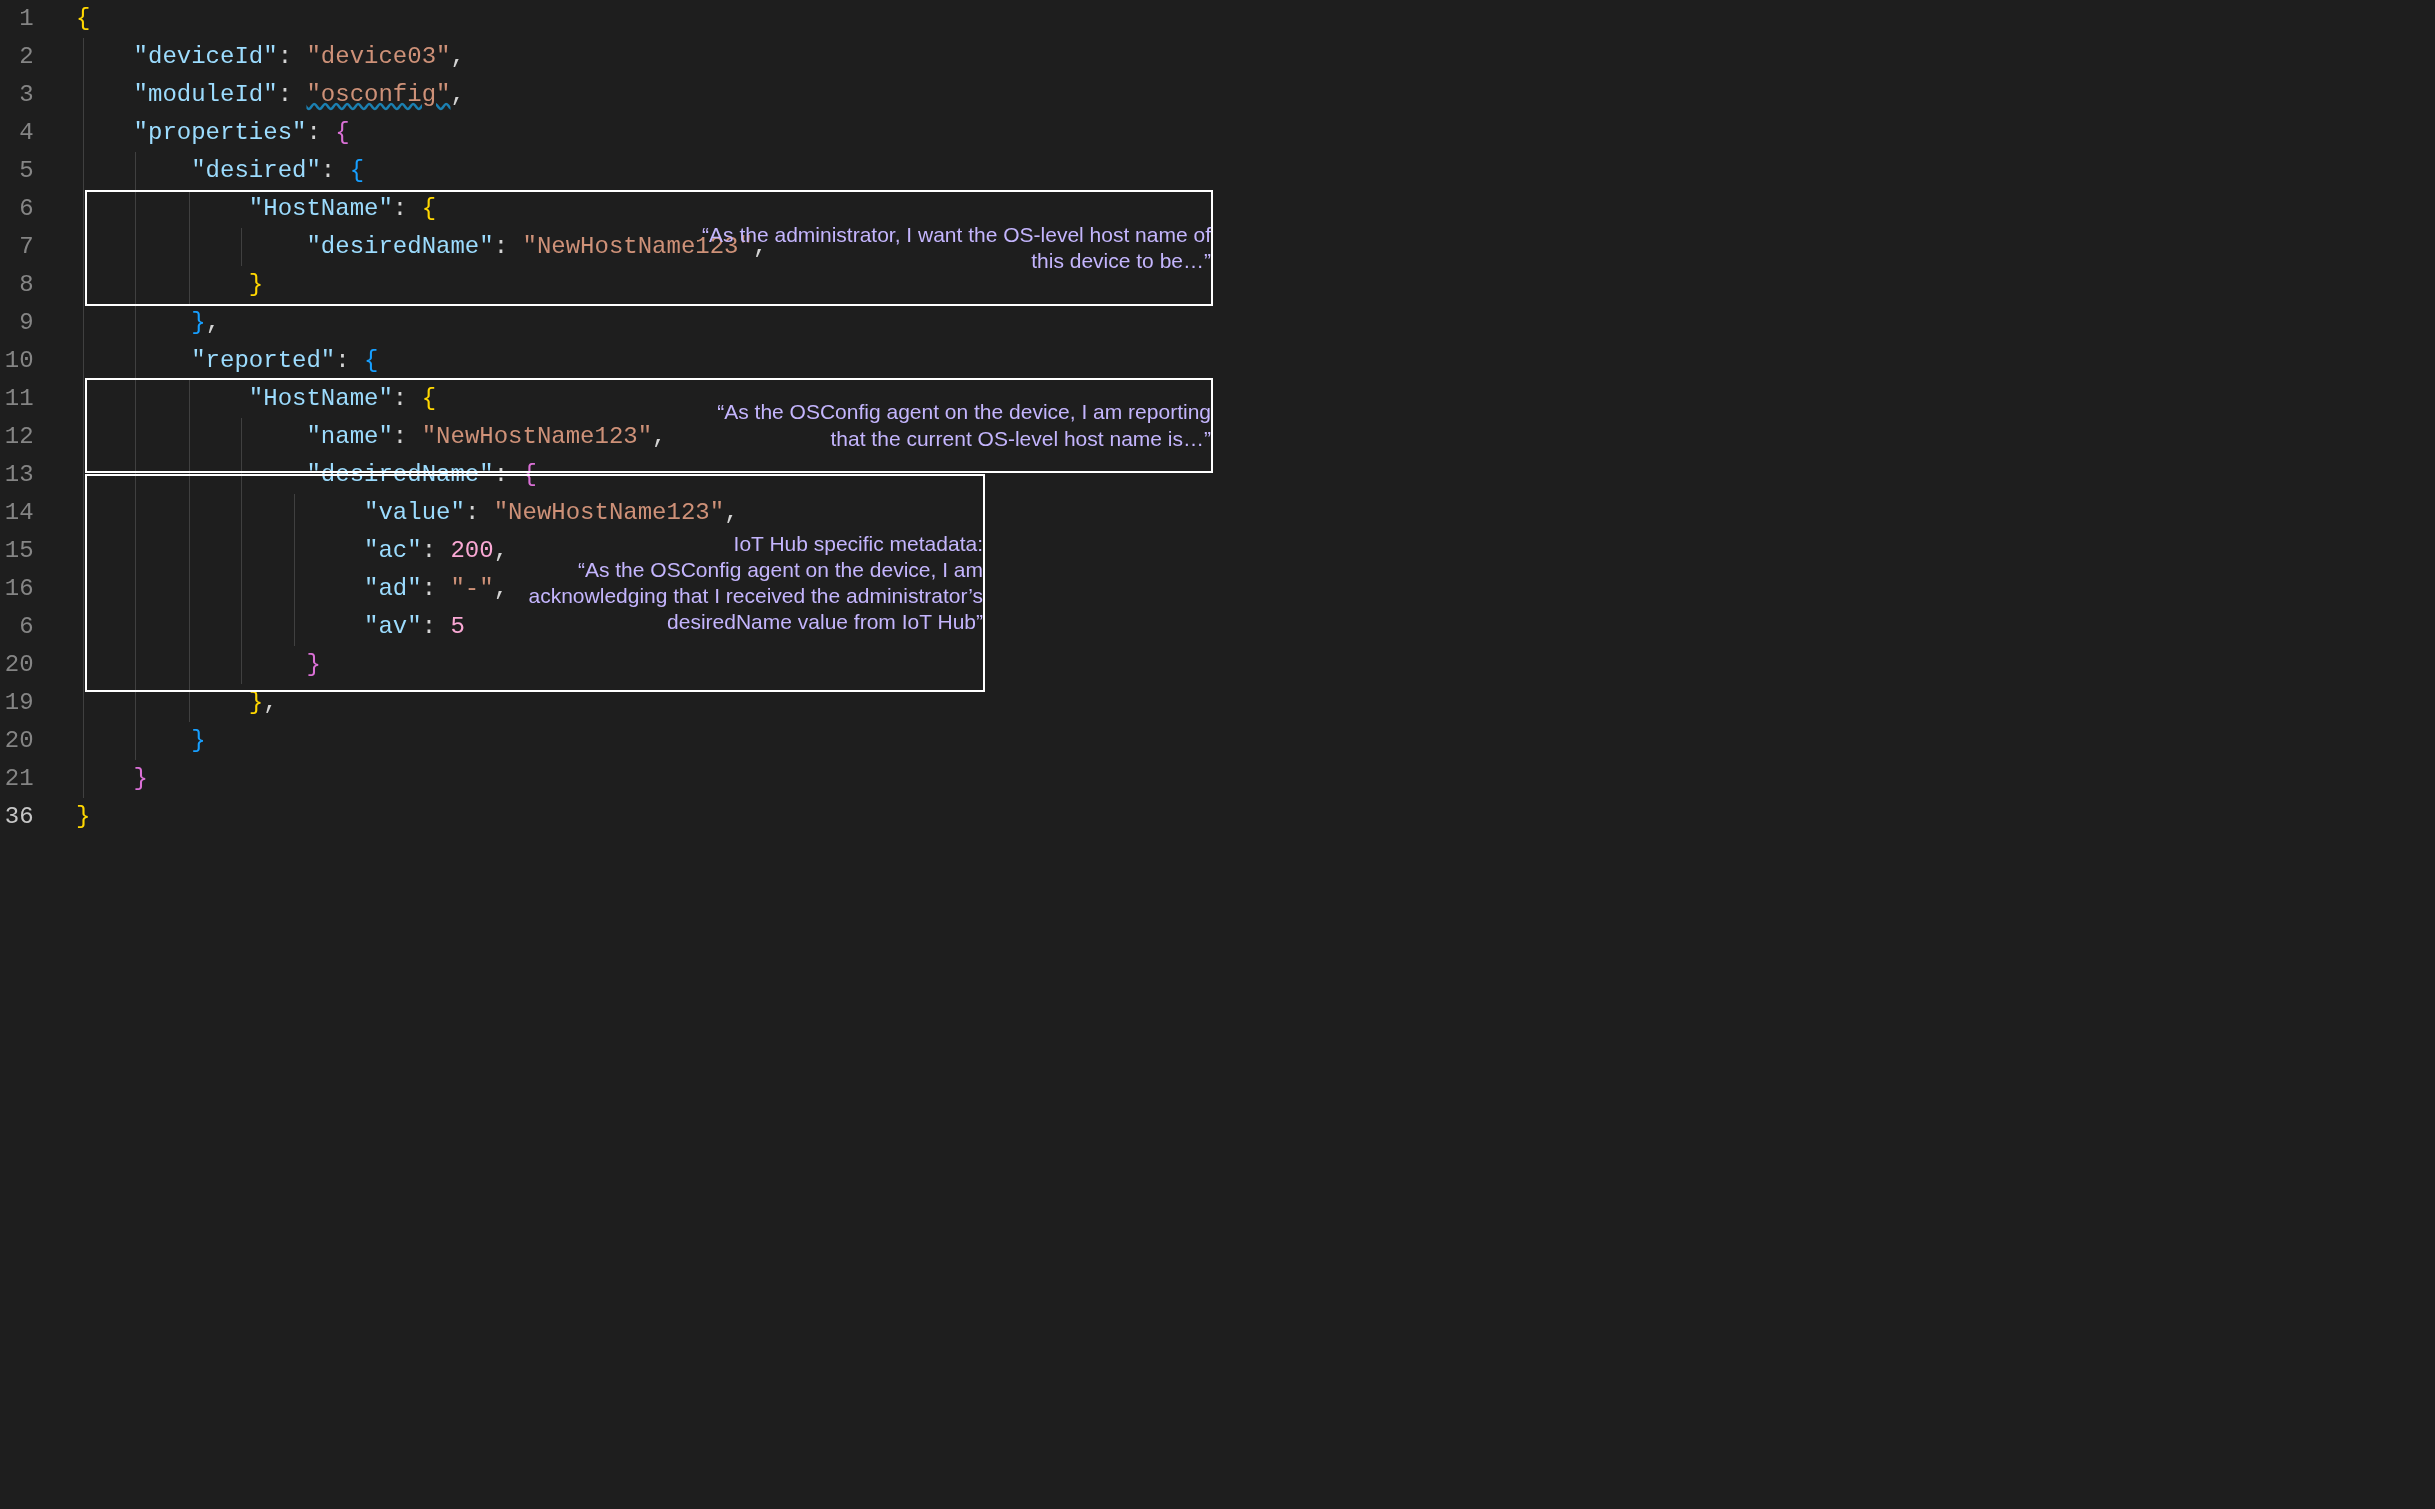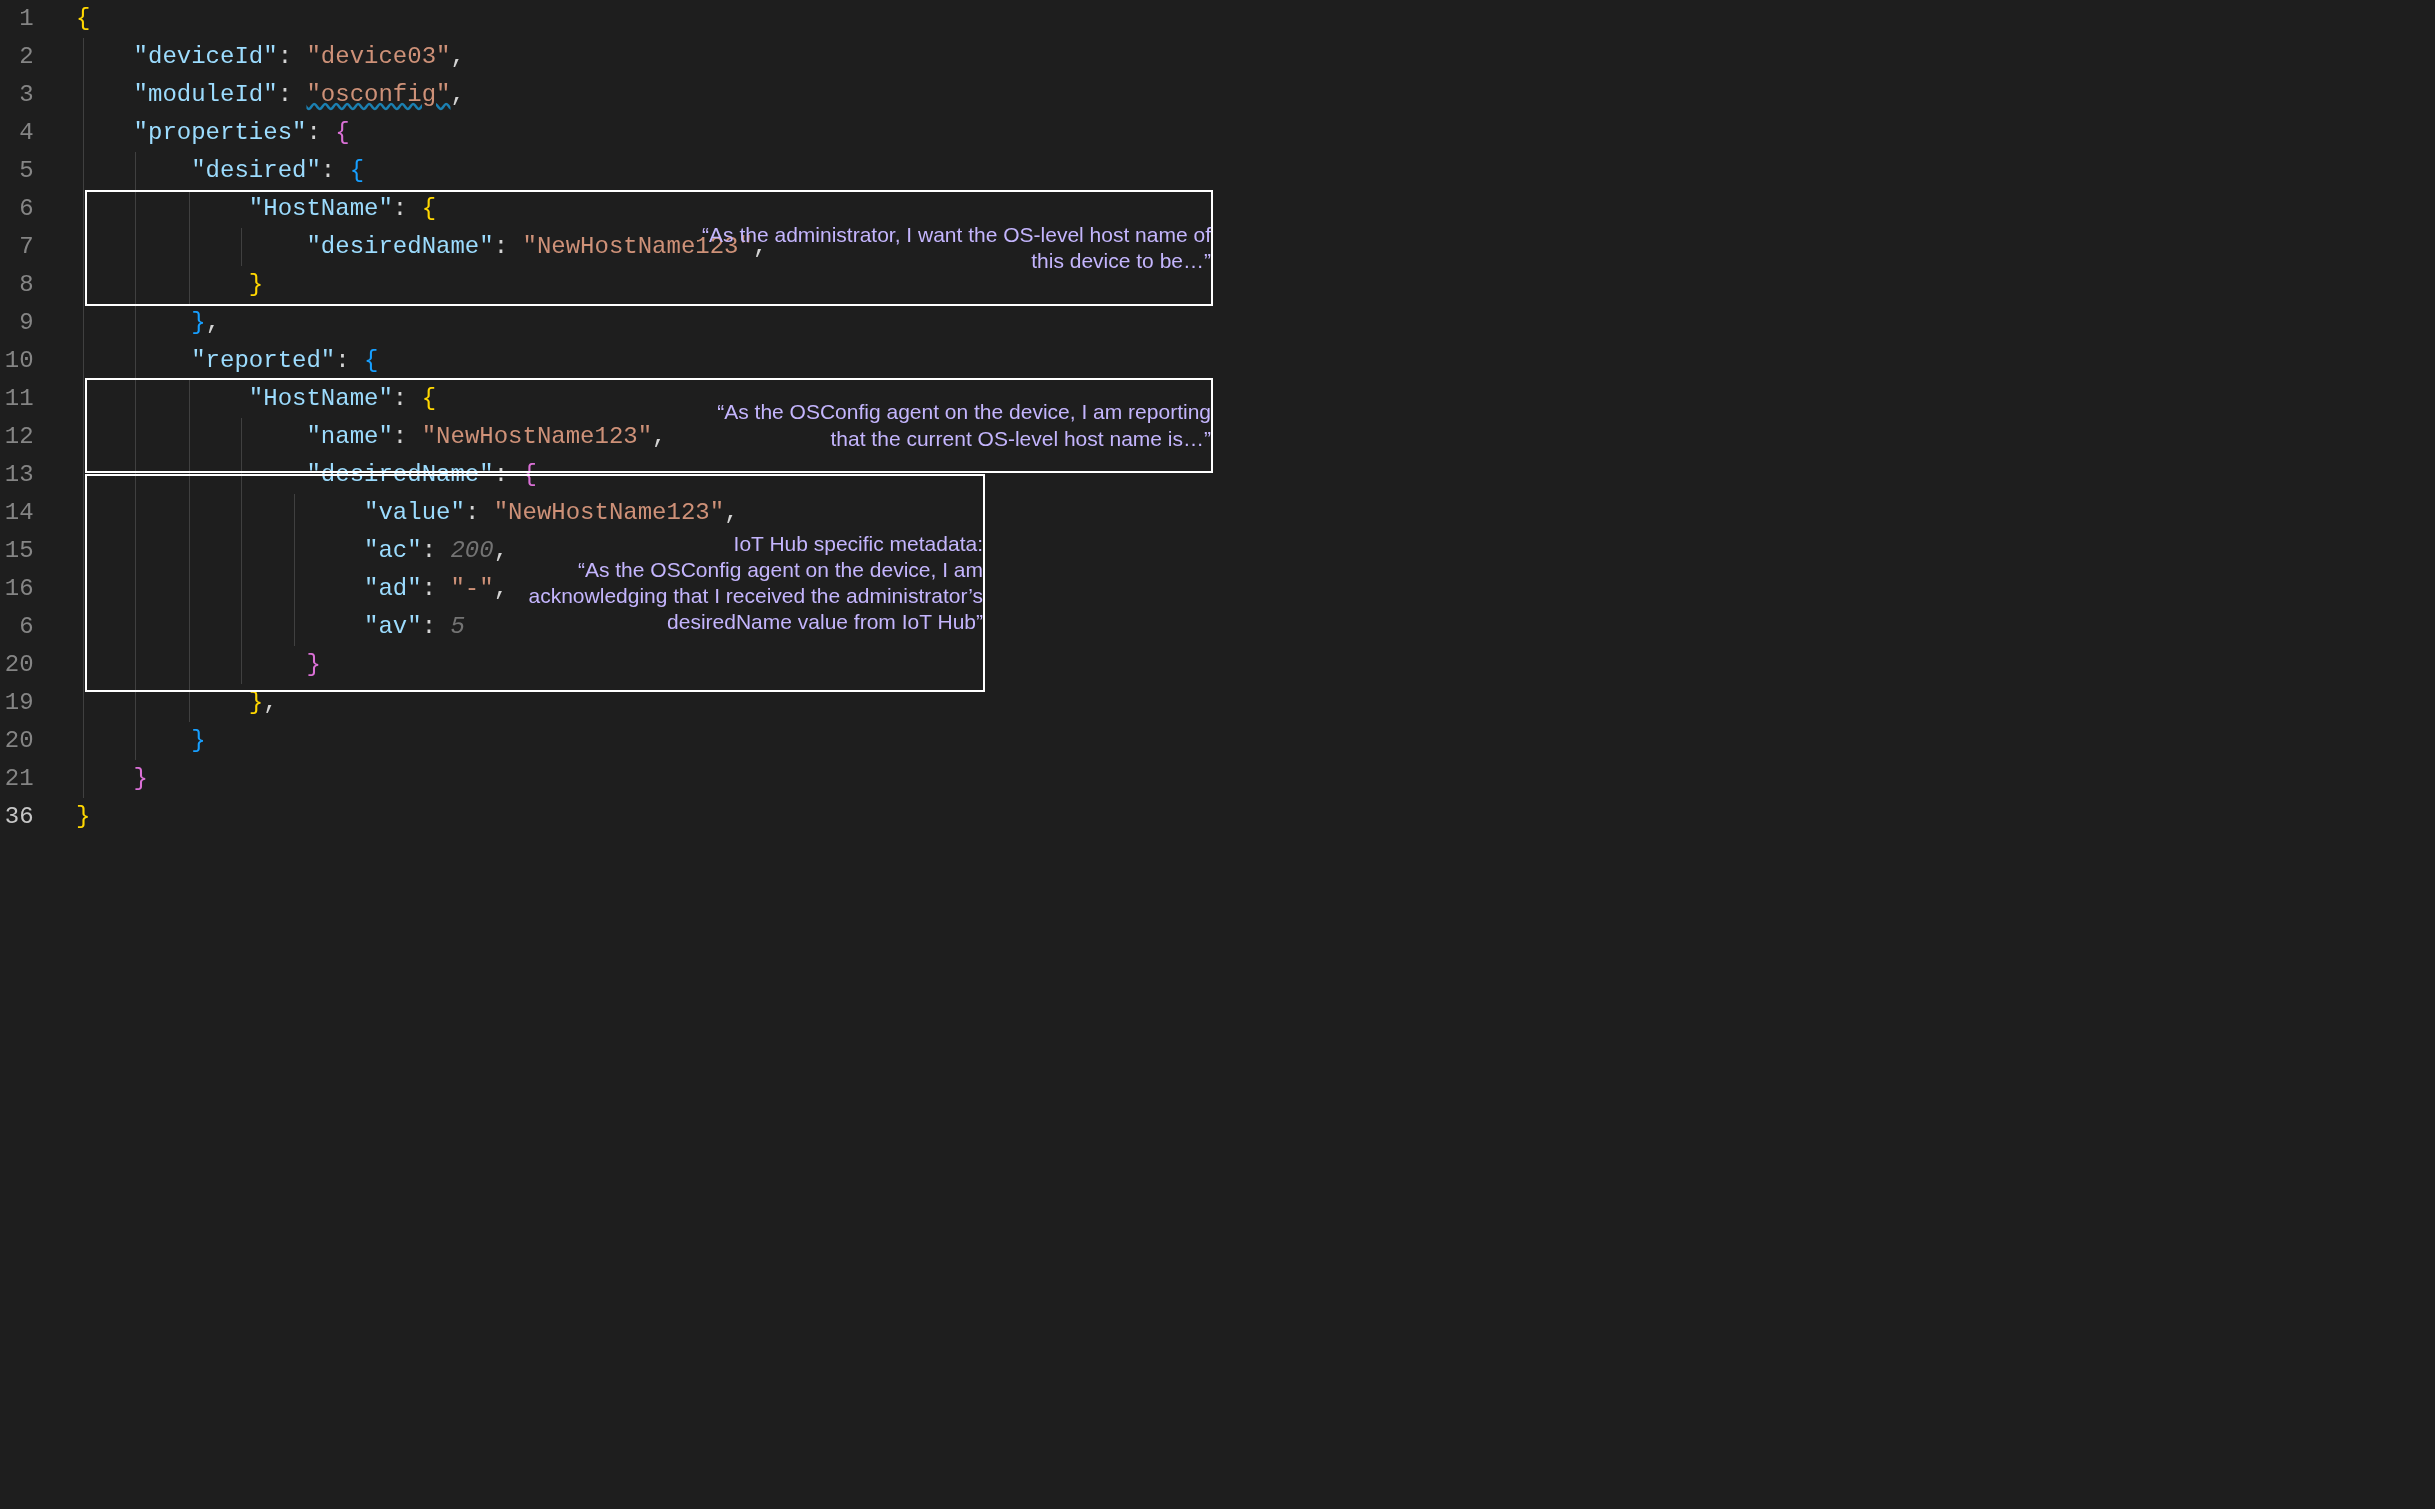--- a/index.html
+++ b/index.html
@@ -56,21 +56,21 @@
     width: 1px;
     background: #404040;
   }
   
   .br-y { color: #ffd700; } 
   .br-p { color: #da70d6; } 
   .br-b { color: #179fff; } 
   .key  { color: #9cdcfe; } 
   .pun  { color: #d4d4d4; }
   .str  { color: #ce9178; } 
-  .num  { color: #737373; font-style: italic; } 
+  .num  { color: #f9a8d4; } 
   .sq   {
     text-decoration-line: underline;
     text-decoration-style: wavy;
     text-decoration-color: #1b80b2;
   }
   
   .annot {
     position: absolute;
     border: 2.9px solid #ffffff;
     box-sizing: border-box;

